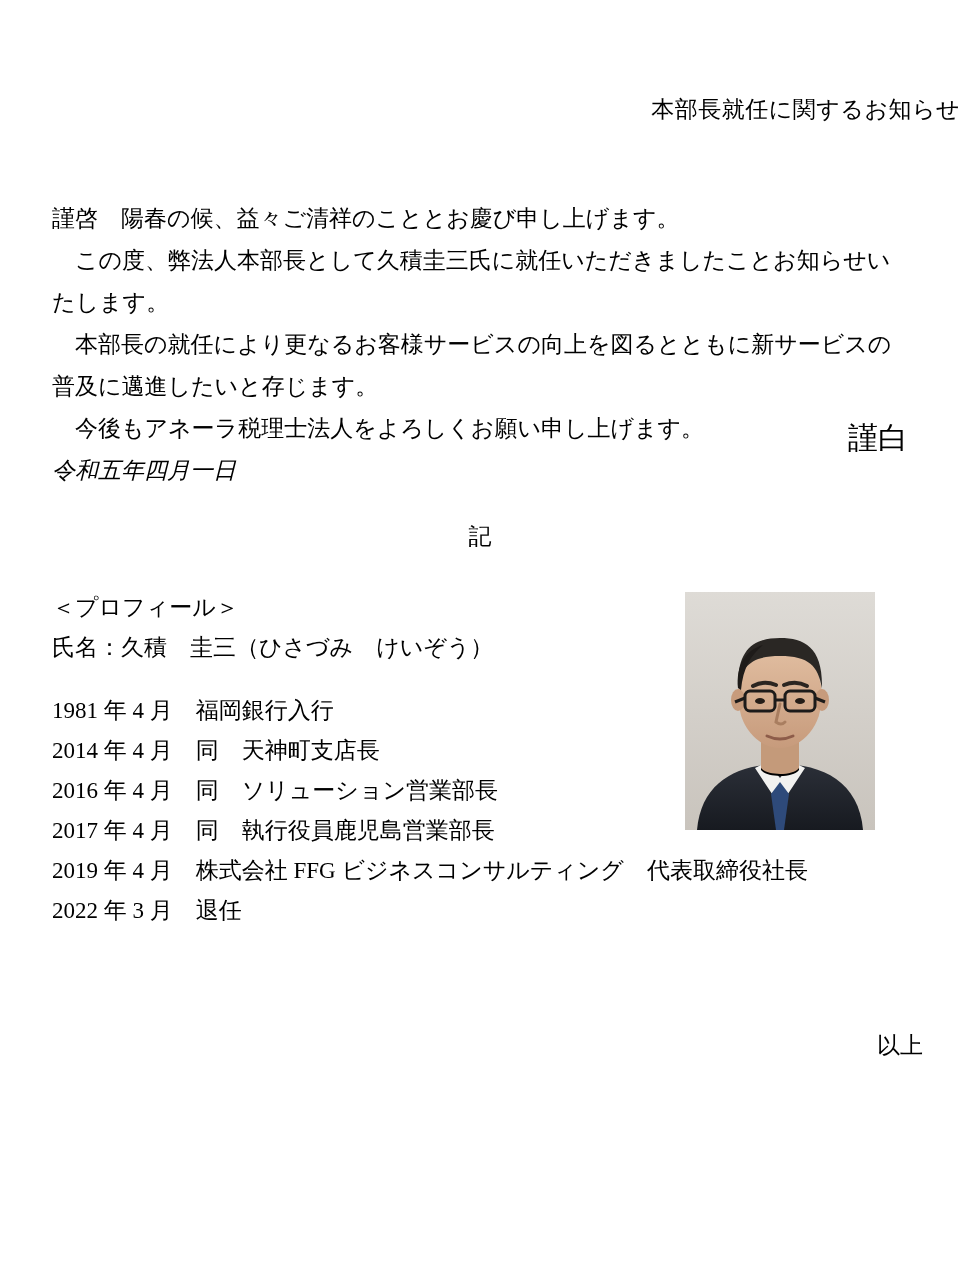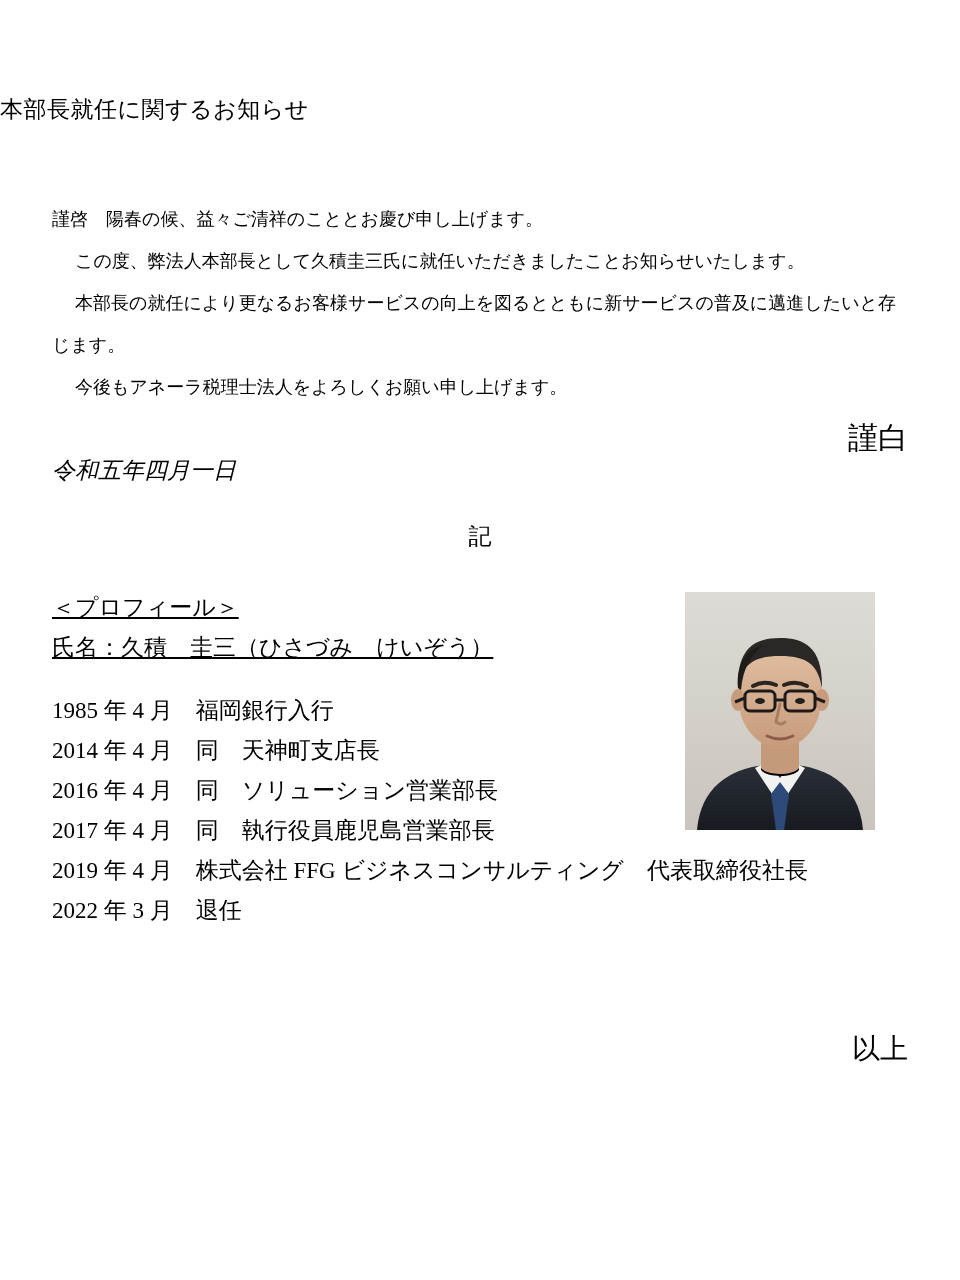--- a/index.html
+++ b/index.html
@@ -20,32 +20,32 @@
     width: 960px;
     height: 1280px;
     box-sizing: border-box;
   }
 
   .doc-title {
     position: absolute;
     top: 94px;
     left: 0;
     width: 960px;
-    text-align: left;
+    text-align: right;
     font-size: 23px;
     letter-spacing: 0.5px;
     font-family: Liberation Serif, serif;
   }
 
   .body-block {
     position: absolute;
     top: 198px;
     left: 52px;
     width: 856px;
-    font-size: 18px;
+    font-size: 23px;
     line-height: 42px;
   }
   .body-block p {
     margin: 0;
     white-space: pre-wrap;
   }
   .indent {
     text-indent: 23px;
   }
   .hang {
@@ -77,21 +77,20 @@
     text-align: center;
     font-size: 23px;
   }
 
   .profile-head {
     position: absolute;
     top: 588px;
     left: 52px;
     font-size: 23px;
     line-height: 40px;
-    text-decoration: underline;
   }
   .profile-head p { margin: 0; }
 
   .career-list {
     position: absolute;
     top: 691px;
     left: 52px;
     font-size: 23px;
     line-height: 40px;
   }
@@ -106,24 +105,24 @@
     width: 190px;
     height: 238px;
     background: linear-gradient(180deg, #d9d6d2 0%, #cfcac5 100%);
     overflow: hidden;
   }
   .portrait svg { display: block; }
 
   .closing-end {
     position: absolute;
     top: 1030px;
-    left: 0;
+    left: 15px;
     width: 908px;
     text-align: right;
-    font-size: 28px;
+    font-size: 23px;
   }
 </style>
 </head>
 <body>
 
 <div class="page">
 
   <div class="doc-title">本部長就任に関するお知らせ</div>
 
   <div class="body-block">
@@ -138,21 +137,21 @@
   <div class="date-line">令和五年四月一日</div>
 
   <div class="ki-mark">記</div>
 
   <div class="profile-head">
     <p>＜プロフィール＞</p>
     <p>氏名：久積　圭三（ひさづみ　けいぞう）</p>
   </div>
 
   <div class="career-list">
-    <div class="row">1985 年 4 月　福岡銀行入行</div>
+    <div class="row">1981 年 4 月　福岡銀行入行</div>
     <div class="row">2014 年 4 月　同　天神町支店長</div>
     <div class="row">2016 年 4 月　同　ソリューション営業部長</div>
     <div class="row">2017 年 4 月　同　執行役員鹿児島営業部長</div>
     <div class="row">2019 年 4 月　株式会社 FFG ビジネスコンサルティング　代表取締役社長</div>
     <div class="row">2022 年 3 月　退任</div>
   </div>
 
   <div class="portrait">
     <svg width="190" height="238" viewBox="0 0 190 238" xmlns="http://www.w3.org/2000/svg">
       <defs>

